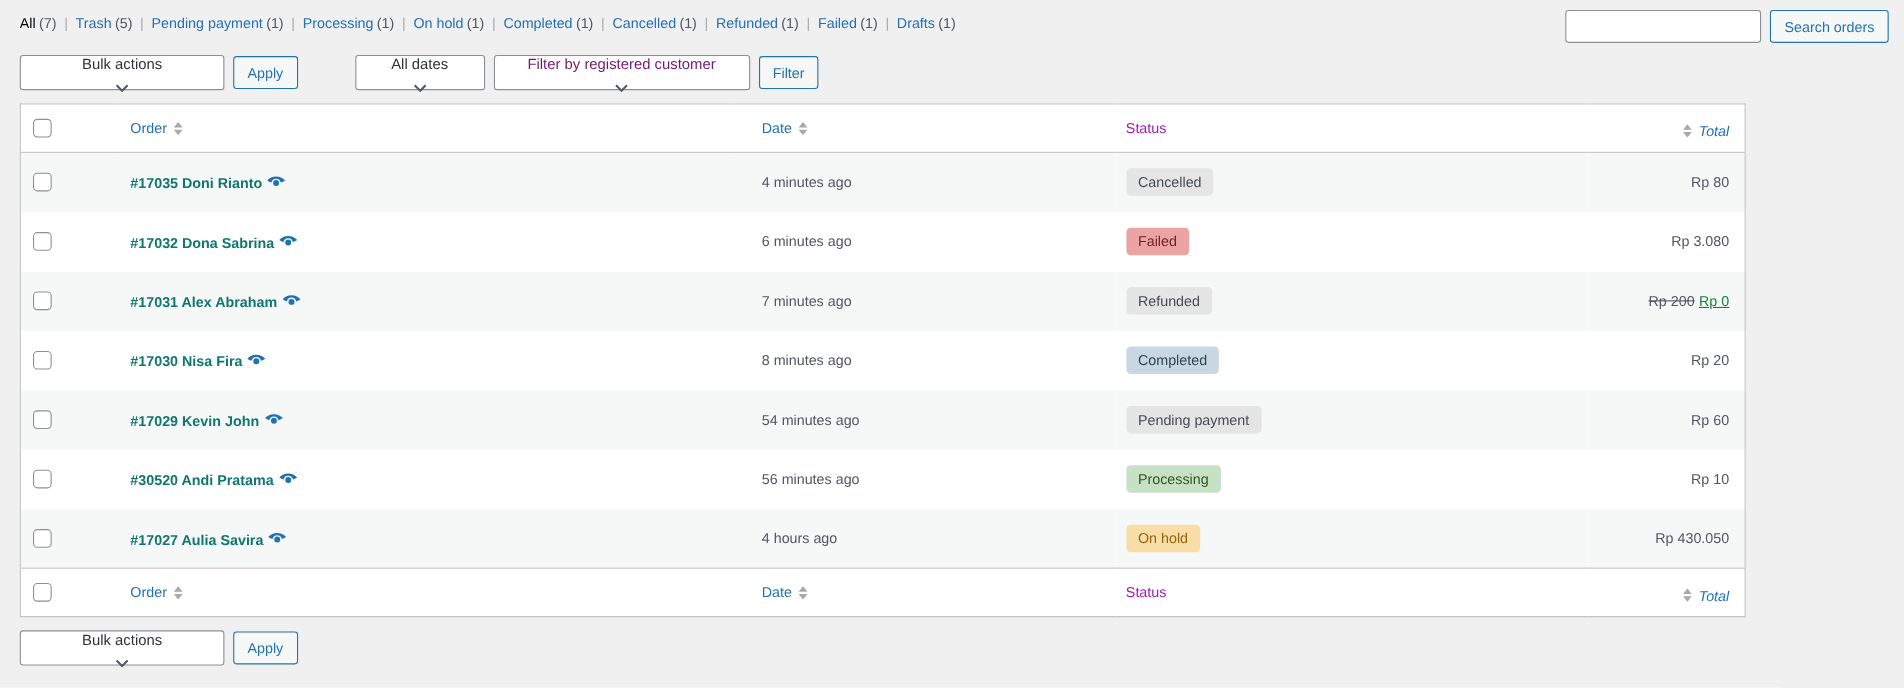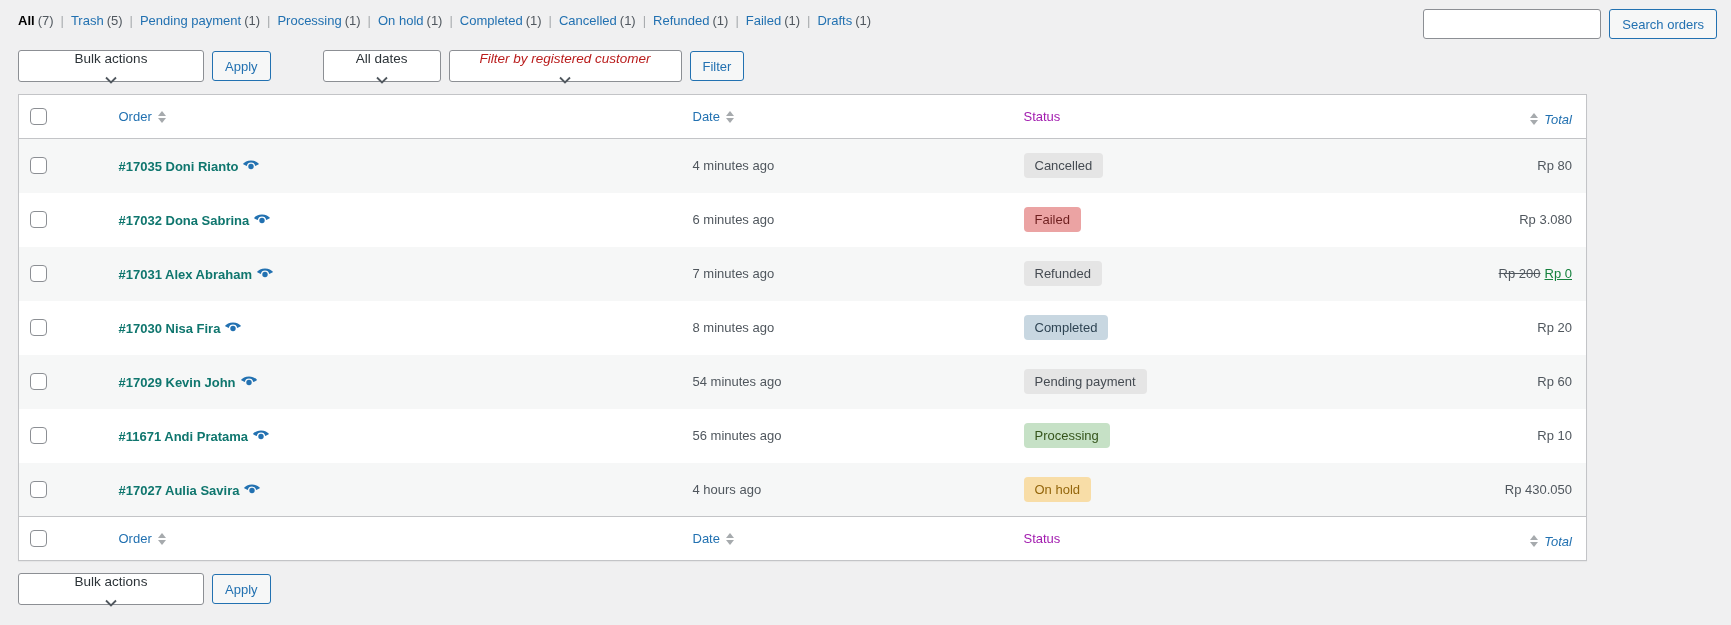--- a/index.html
+++ b/index.html
@@ -12,42 +12,42 @@
   }
   .wrap { padding:8px 14px 0 18px; }
 
   
   .top-row { display:flex; justify-content:space-between; align-items:flex-start; min-height:36px; }
   ul.subsubsub { list-style:none; display:flex; flex-wrap:wrap; padding-top:5px; }
   ul.subsubsub li { display:flex; align-items:center; white-space:nowrap; }
   ul.subsubsub li:not(:last-child)::after { content:"|"; color:#a7aaad; margin:0 7px; }
   .filter-link { text-decoration:none; color:#2271b1; cursor:pointer; }
   .filter-link .count { color:#50575e; margin-left:3px; }
-  .filter-link.current .name { color:#000; font-weight:700; }
+  .filter-link.current .name { color:#000; font-weight:400; }
 
   .search-box { display:flex; align-items:flex-start; gap:8px; padding-top:1px; }
   .search-box input {
     width:178px; height:30px; border:1px solid #8c8f94; border-radius:3px;
     background:#fff; padding:0 8px; font-family:inherit; font-size:13px; color:#2c3338; outline:none;
   }
   .button {
     height:30px; display:inline-flex; align-items:center; padding:0 12px;
     background:#f6f7f7; border:1px solid #2271b1; border-radius:3px;
     color:#2271b1; font-size:13px; font-family:inherit; cursor:pointer; white-space:nowrap;
   }
 
   
   .tablenav { display:flex; align-items:center; gap:8px; margin:6px 0 12px; }
   .tablenav.bottom { margin:12px 0 0; }
   .select {
     height:32px; background:#fff; border:1px solid #8c8f94; border-radius:3px;
     display:inline-flex; align-items:center; justify-content:space-between;
     padding:0 10px; color:#2c3338; font-size:13.5px; cursor:pointer; gap:10px;flex-direction:column;
   }
-  .select .placeholder { color:#b91c1c;font-style:italic; }
+  .select .placeholder { color:#701a75; }
   .select-bulk { width:186px; }
   .select-dates { width:118px; }
   .select-customer { width:233px; }
   .chevron svg { display:block; }
   .gap-lg { width:36px; }
 
   
   table.list-table {
     width:1569px; border-collapse:collapse; table-layout:fixed;
     background:#fff; border:1px solid #c3c4c7; box-shadow:0 1px 1px rgba(0,0,0,.04);
@@ -258,21 +258,21 @@
                   <circle cx="10" cy="7.6" r="3" fill="#2271b1"></circle>
                 </svg></button></div>
           </td>
         <td class="date-cell">54 minutes ago</td>
         <td><span class="badge" data-status="pending">Pending payment</span></td>
         <td class="total-cell">Rp 60</td>
       </tr>
       <tr>
         <td class="cb"><span class="checkbox"></span></td>
         <td>
-            <div class="order-cell"><a class="order-link">#11671 Andi Pratama</a><button class="preview-btn"><svg width="18" height="12" viewBox="0 0 20 12">
+            <div class="order-cell"><a class="order-link">#30520 Andi Pratama</a><button class="preview-btn"><svg width="18" height="12" viewBox="0 0 20 12">
                   <path d="M10 1 C6 1 2.6 2.8 1 5 c1.2 .9 2.7 1.7 4.3 2.1 a4.8 4.8 0 0 1 9.4 0 C16.3 6.7 17.8 5.9 19 5 17.4 2.8 14 1 10 1 z" fill="#2271b1"></path>
                   <circle cx="10" cy="7.6" r="3" fill="#2271b1"></circle>
                 </svg></button></div>
           </td>
         <td class="date-cell">56 minutes ago</td>
         <td><span class="badge" data-status="processing">Processing</span></td>
         <td class="total-cell">Rp 10</td>
       </tr>
       <tr>
         <td class="cb"><span class="checkbox"></span></td>

